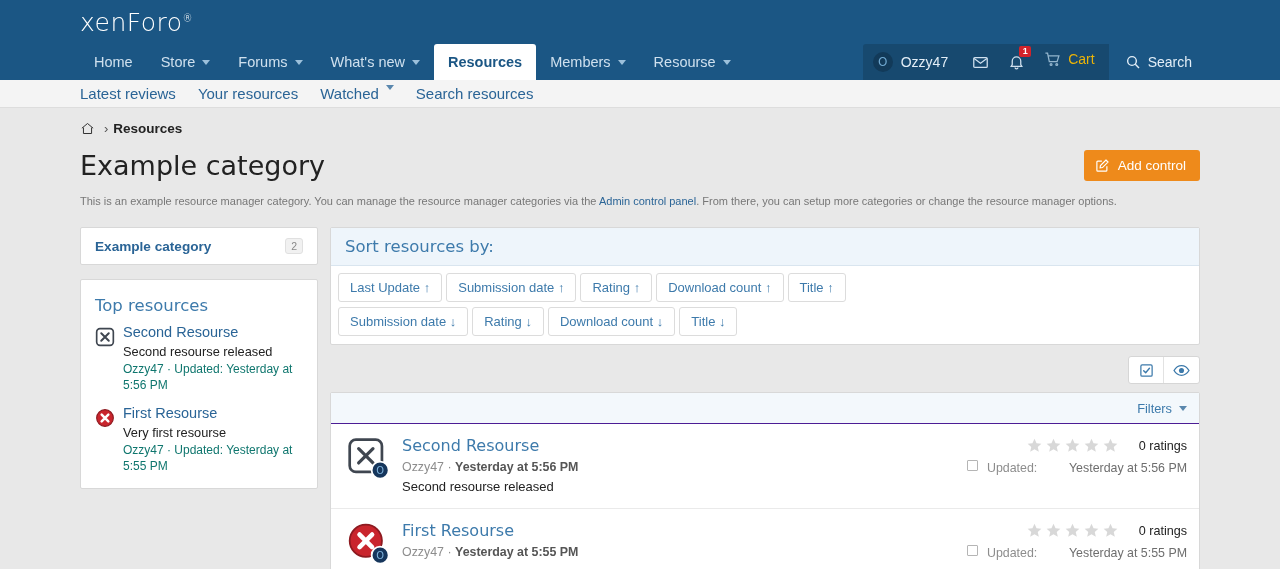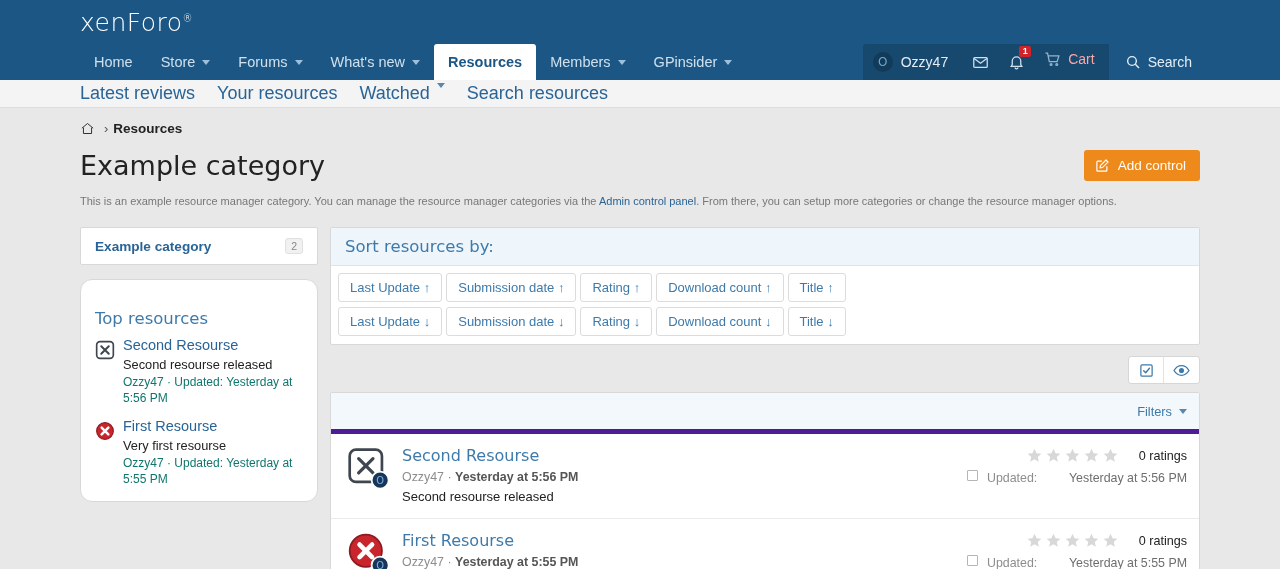--- a/index.html
+++ b/index.html
@@ -102,42 +102,42 @@
     line-height: 11px;
     min-width: 12px;
     text-align: center;
     border-radius: 2px;
     padding: 0 2px;
     font-weight: bold;
   }
   .cart-btn {
     display: flex; align-items: center;
     height: 48px; padding: 0 14px 6px 10px;
-    color: #fca5a5; font-size: 14px; cursor: pointer;
+    color: #eab308; font-size: 14px; cursor: pointer;
   }
   .search-btn {
     display: flex; align-items: center;
     height: 36px; padding: 0 16px;
     color: #e3eef7; font-size: 14px; cursor: pointer;
     background: #1b5684;
   }
   .cart-btn svg, .search-btn svg { margin-right: 7px; }
 
   
   .subnav {
     background: #f4f4f4;
     height: 28px;
     border-bottom: 1px solid #dddddd;
     display: flex;
     align-items: center;
     padding-left: 80px;
   }
   .subnav-item {
     color: #2a6496;
-    font-size: 18px;
+    font-size: 15px;
     margin-right: 22px;
     display: flex; 
     cursor: pointer;
   }
   .caret-dark {
     display: inline-block;
     margin-left: 7px;
     width: 0; height: 0;
     border-left: 4px solid transparent;
     border-right: 4px solid transparent;
@@ -230,22 +230,22 @@
     border-radius: 3px;
     color: #888;
     font-size: 10.5px;
     padding: 1px 5px;
   }
 
   .top-res-block {
     margin-top: 14px;
     background: #ffffff;
     border: 1px solid #d8d8d8;
-    border-radius: 12px;
-    padding: 29px 14px 14px 14px;
+    border-radius: 2px;
+    padding: 16px 14px 14px 14px;
   }
   .top-res-title {
     color: #3d7aab;
     font-size: 16.5px;
     margin-bottom: 9px;
     font-family: "DejaVu Sans", sans-serif;
   }
   .mini-item { display: flex; margin-bottom: 12px; }
   .mini-item:last-child { margin-bottom: 0; }
   .mini-ico { flex: none; margin-right: 8px; margin-top: 3px; }
@@ -306,22 +306,22 @@
 
   
   .list-panel {
     margin-top: 8px;
     background: #ffffff;
     border: 1px solid #d8d8d8;
     border-radius: 2px;
   }
   .filters-bar {
     background: #f3f8fc;
-    border-bottom: 5px solid #4c1d95;
-    height: 41px;
+    border-bottom: 1px solid #4c1d95;
+    height: 31px;
     display: flex;
     align-items: center;
     justify-content: flex-end;
     padding-right: 12px;
   }
   .filters-link {
     color: #3d7aab;
     font-size: 12.8px;
     display: flex; align-items: center;
     cursor: pointer;
@@ -394,21 +394,21 @@
       <span class="caret"></span>
     </div>
     <div class="nav-item active">
       <span>Resources</span>
     </div>
     <div class="nav-item">
       <span>Members</span>
       <span class="caret"></span>
     </div>
     <div class="nav-item">
-      <span>GPinsider</span>
+      <span>Resourse</span>
       <span class="caret"></span>
     </div>
   </div>
 
   <div class="user-strip">
     <div class="user-block">
       <span class="avatar-sm">O</span>
       <span>Ozzy47</span>
     </div>
     <div class="icon-btn">
@@ -536,21 +536,20 @@
         <div class="sort-head">Sort resources by:</div>
         <div class="sort-rows">
           <div class="sort-row">
             <button class="sort-btn">Last Update ↑</button>
             <button class="sort-btn">Submission date ↑</button>
             <button class="sort-btn">Rating ↑</button>
             <button class="sort-btn">Download count ↑</button>
             <button class="sort-btn">Title ↑</button>
           </div>
           <div class="sort-row">
-            <button class="sort-btn">Last Update ↓</button>
             <button class="sort-btn">Submission date ↓</button>
             <button class="sort-btn">Rating ↓</button>
             <button class="sort-btn">Download count ↓</button>
             <button class="sort-btn">Title ↓</button>
           </div>
         </div>
       </div>
 
       <div class="toolbar">
         <div class="tool-group">

